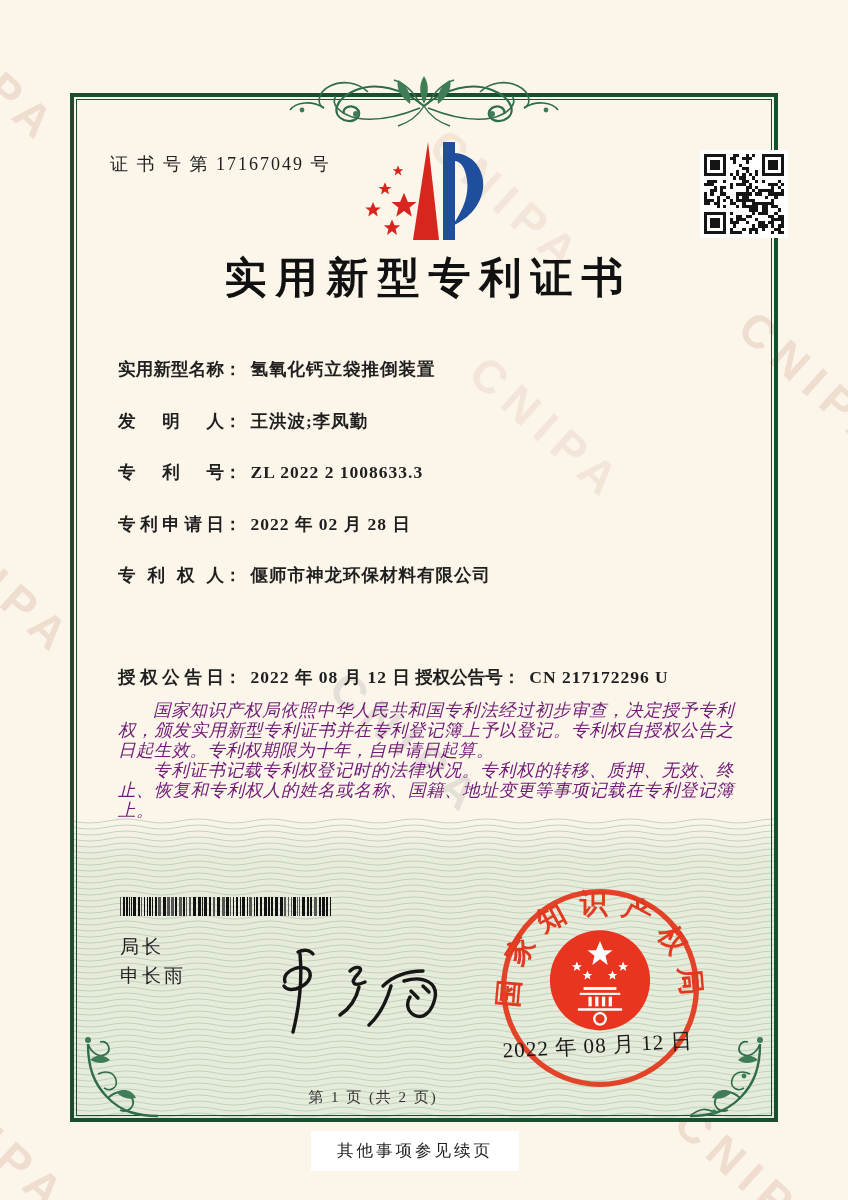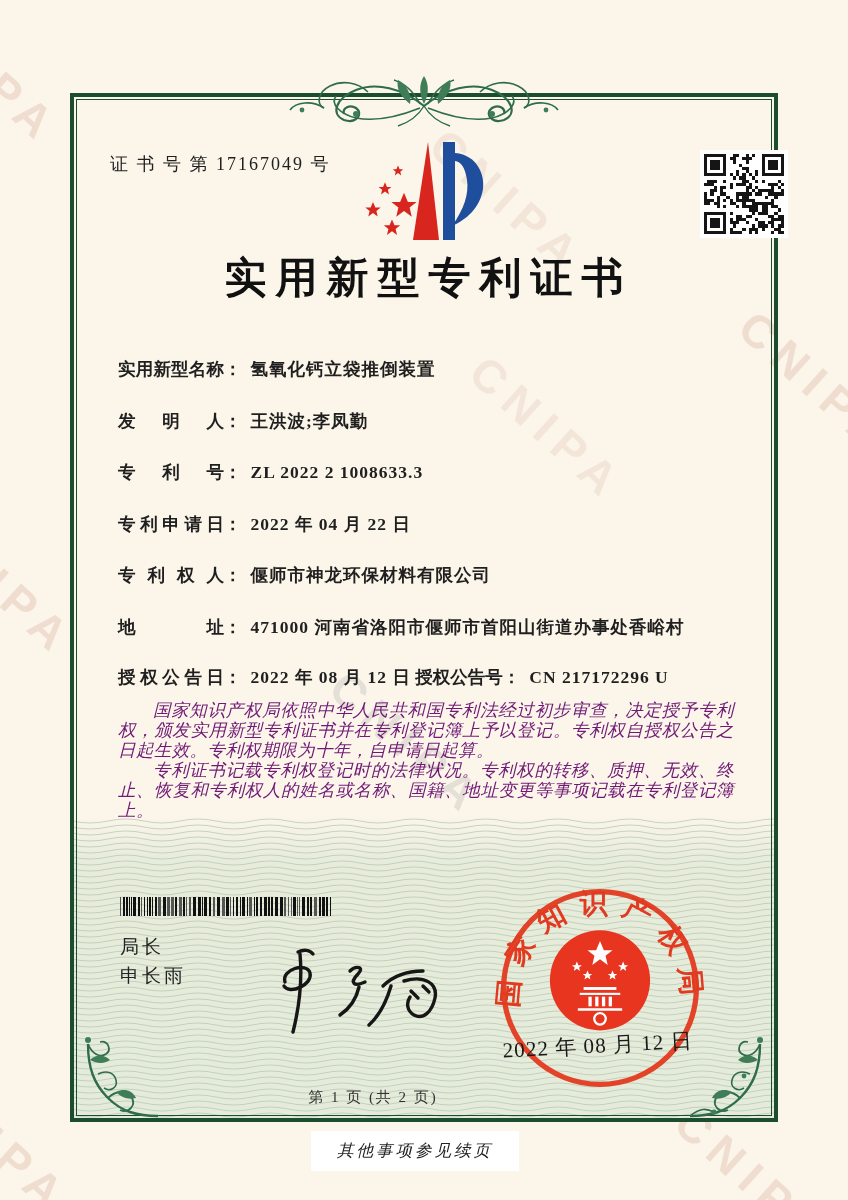--- a/index.html
+++ b/index.html
@@ -54,21 +54,21 @@
     font-family:"Liberation Sans","DejaVu Sans",sans-serif; font-size:19px; letter-spacing:3px; color:#222; }
   .director div + div { margin-top:3px; }
   .sig { position:absolute; left:255px; top:942px; }
   .seal { position:absolute; left:494px; top:882px; }
   .page-num {
     position:absolute; left:70px; top:1088px; width:606px; text-align:center;
     font-size:15px; letter-spacing:2px; color:#333;
   }
   .cont-box {
     position:absolute; left:415px; top:1131px; transform:translateX(-50%);
-    background:#ffffff; padding:9px 26px; font-size:16.5px; font-style:italic;
+    background:#ffffff; padding:9px 26px; font-size:16.5px; 
     letter-spacing:3px; white-space:nowrap; color:#222;
   }
   .flourish { position:absolute; left:272px; top:70px; }
   .corner-br { position:absolute; left:686px; top:1030px; }
   .corner-bl { position:absolute; left:70px; top:1030px; transform:scaleX(-1); }
 </style>
 </head>
 <body>
 
 <div class="page">
@@ -514,27 +514,24 @@
   <div class="frow" style="top:357px">
     <span class="flabel">实用新型名称</span><span class="fcolon">：</span><span class="fvalue">氢氧化钙立袋推倒装置</span>
   </div>
   <div class="frow" style="top:409px">
     <span class="flabel">发明人</span><span class="fcolon">：</span><span class="fvalue">王洪波;李凤勤</span>
   </div>
   <div class="frow" style="top:460px">
     <span class="flabel">专利号</span><span class="fcolon">：</span><span class="fvalue">ZL 2022 2 1008633.3</span>
   </div>
   <div class="frow" style="top:512px">
-    <span class="flabel">专利申请日</span><span class="fcolon">：</span><span class="fvalue">2022 年 04 月 22 日</span>
+    <span class="flabel">专利申请日</span><span class="fcolon">：</span><span class="fvalue">2022 年 02 月 28 日</span>
   </div>
   <div class="frow" style="top:563px">
     <span class="flabel">专利权人</span><span class="fcolon">：</span><span class="fvalue">偃师市神龙环保材料有限公司</span>
-  </div>
-  <div class="frow" style="top:615px">
-    <span class="flabel">地址</span><span class="fcolon">：</span><span class="fvalue">471000 河南省洛阳市偃师市首阳山街道办事处香峪村</span>
   </div>
   <div class="frow" style="top:665px">
     <span class="flabel">授权公告日</span><span class="fcolon">：</span><span class="fvalue">2022 年 08 月 12 日</span>
     <span class="grant2"><span>授权公告号</span><span>：</span><span class="fvalue">CN 217172296 U</span></span>
   </div>
 
   <div class="bodytext">
     <p>国家知识产权局依照中华人民共和国专利法经过初步审查，决定授予专利权，颁发实用新型专利证书并在专利登记簿上予以登记。专利权自授权公告之日起生效。专利权期限为十年，自申请日起算。</p>
     <p>专利证书记载专利权登记时的法律状况。专利权的转移、质押、无效、终止、恢复和专利权人的姓名或名称、国籍、地址变更等事项记载在专利登记簿上。</p>
   </div>

